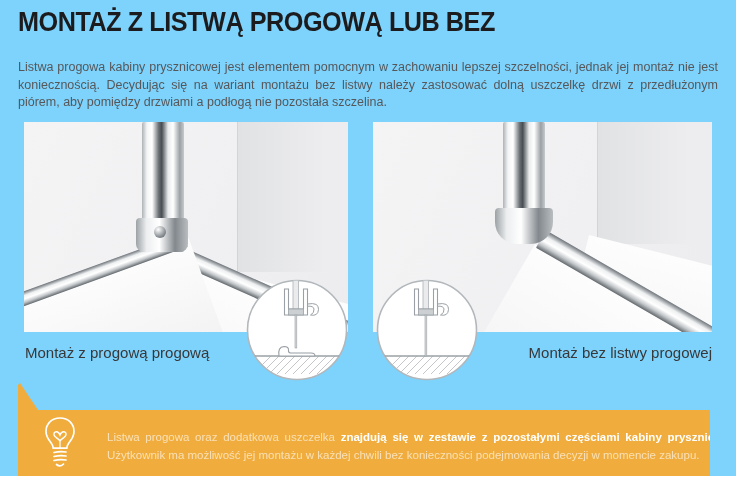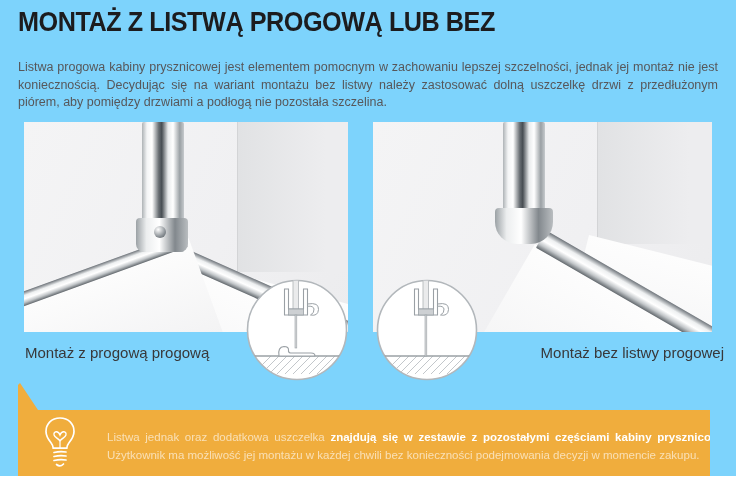--- a/index.html
+++ b/index.html
@@ -58,21 +58,21 @@
     background:linear-gradient(90deg,#9ba1a5 0%,#eceeef 20%,#ffffff 45%,#82888d 75%,#b9bdc0 100%);
   }
   .photo-left  .hinge { left:112px; top:96px; width:52px; height:34px; border-radius:4px 4px 8px 8px; }
   .photo-right .hinge { left:122px; top:86px; width:58px; height:36px; border-radius:4px 4px 22px 22px; }
   .knob { position:absolute; left:130px; top:104px; width:12px; height:12px; border-radius:50%;
           background:radial-gradient(circle at 35% 30%,#ffffff 0%,#8d9398 60%,#4f555a 100%); }
 
   
   .caption { position:absolute; top:344px; font-size:15px; color:#38383a; }
   .caption-left  { left:25px; }
-  .caption-right { right:12px; text-align:left; }
+  .caption-right { right:24px; text-align:left; }
 
   
   .inset { position:absolute; top:278px; width:104px; height:104px; }
   .inset-left  { left:245px; }
   .inset-right { left:375px; }
 
   
   .note {
     position:absolute; left:18px; top:383px; width:692px; height:99px;
     clip-path:polygon(2px 0px, 20px 27px, 692px 27px, 692px 99px, 0px 99px, 0px 2px);
@@ -193,19 +193,19 @@
       <svg class="note-bulb" viewBox="0 0 36 60" fill="none" stroke="#ffffff" stroke-width="1.7" stroke-linecap="round">
         <path d="M18,3 C9.5,3 4,9 4,16.5 C4,21.5 6.5,24.7 9,27.7 C10.6,29.7 11,31.2 11.2,33.2 L24.8,33.2 C25,31.2 25.4,29.7 27,27.7 C29.5,24.7 32,21.5 32,16.5 C32,9 26.5,3 18,3 Z"></path>
         <path d="M18,20 C16.2,15.2 11.2,16.2 12.1,20 C12.7,22.3 15.2,22.6 18,25.8 C20.8,22.6 23.3,22.3 23.9,20 C24.8,16.2 19.8,15.2 18,20 Z" stroke-width="1.4"></path>
         <path d="M18,25.8 L18,33" stroke-width="1.2"></path>
         <path d="M12,37.5 Q18,36 24,37"></path>
         <path d="M12,41.5 Q18,40 24,41"></path>
         <path d="M12,45.5 Q18,44 24,45"></path>
         <path d="M14.5,49.5 Q18,52.5 21.5,49"></path>
       </svg>
       <div class="note-text">
-        <div class="note-line1"><span>Listwa jednak oraz dodatkowa uszczelka </span><b>znajdują się w zestawie z pozostałymi częściami kabiny prysznicowej</b></div>
+        <div class="note-line1"><span>Listwa progowa oraz dodatkowa uszczelka </span><b>znajdują się w zestawie z pozostałymi częściami kabiny prysznicowej</b></div>
         <div class="note-line2">Użytkownik ma możliwość jej montażu w każdej chwili bez konieczności podejmowania decyzji w momencie zakupu.</div>
       </div>
     </div>
   </div>
 
 </div>
 
 </body></html>

